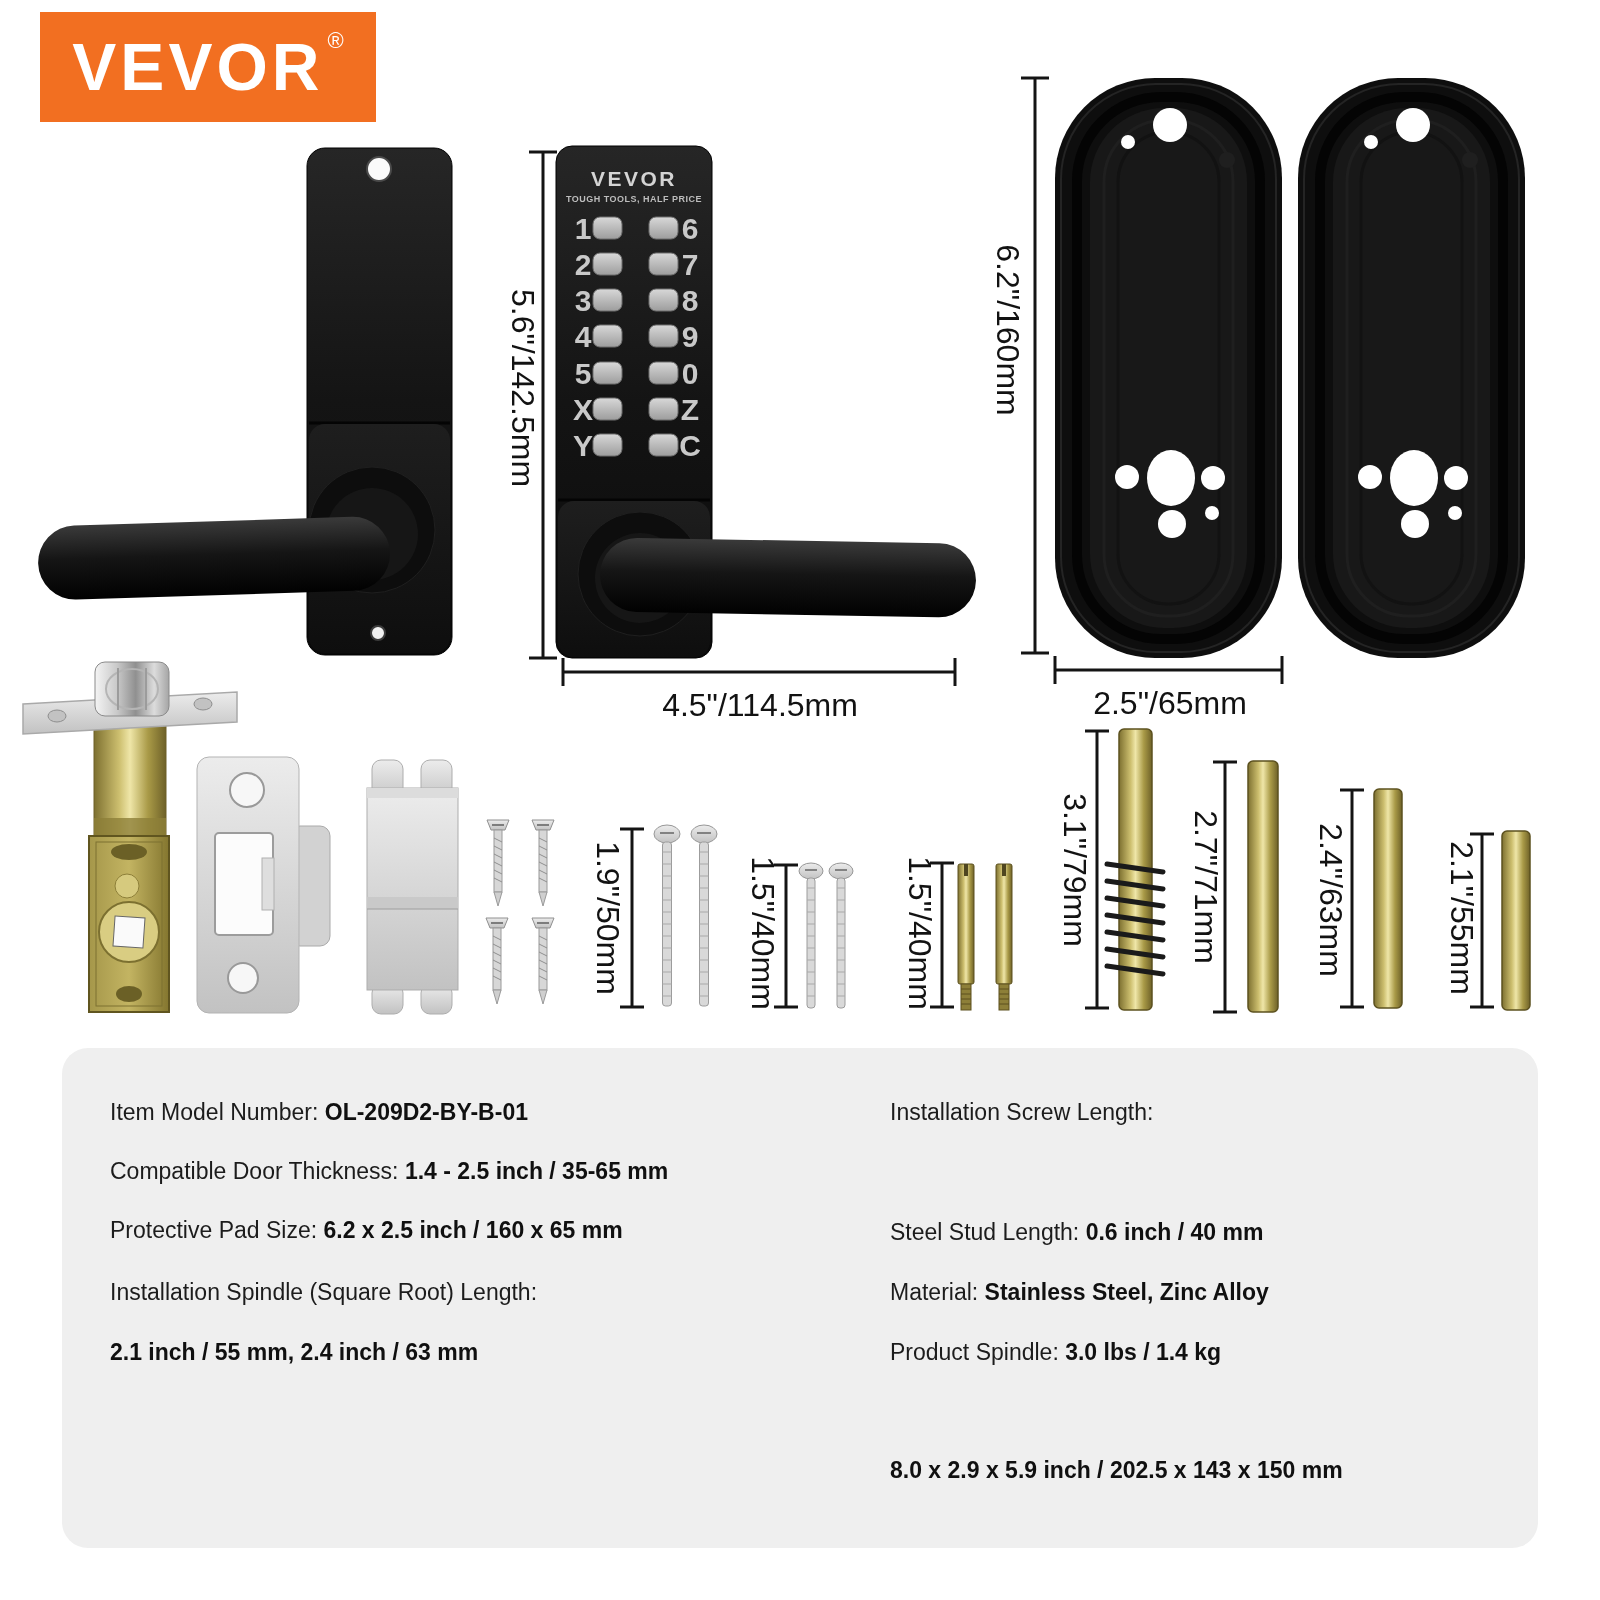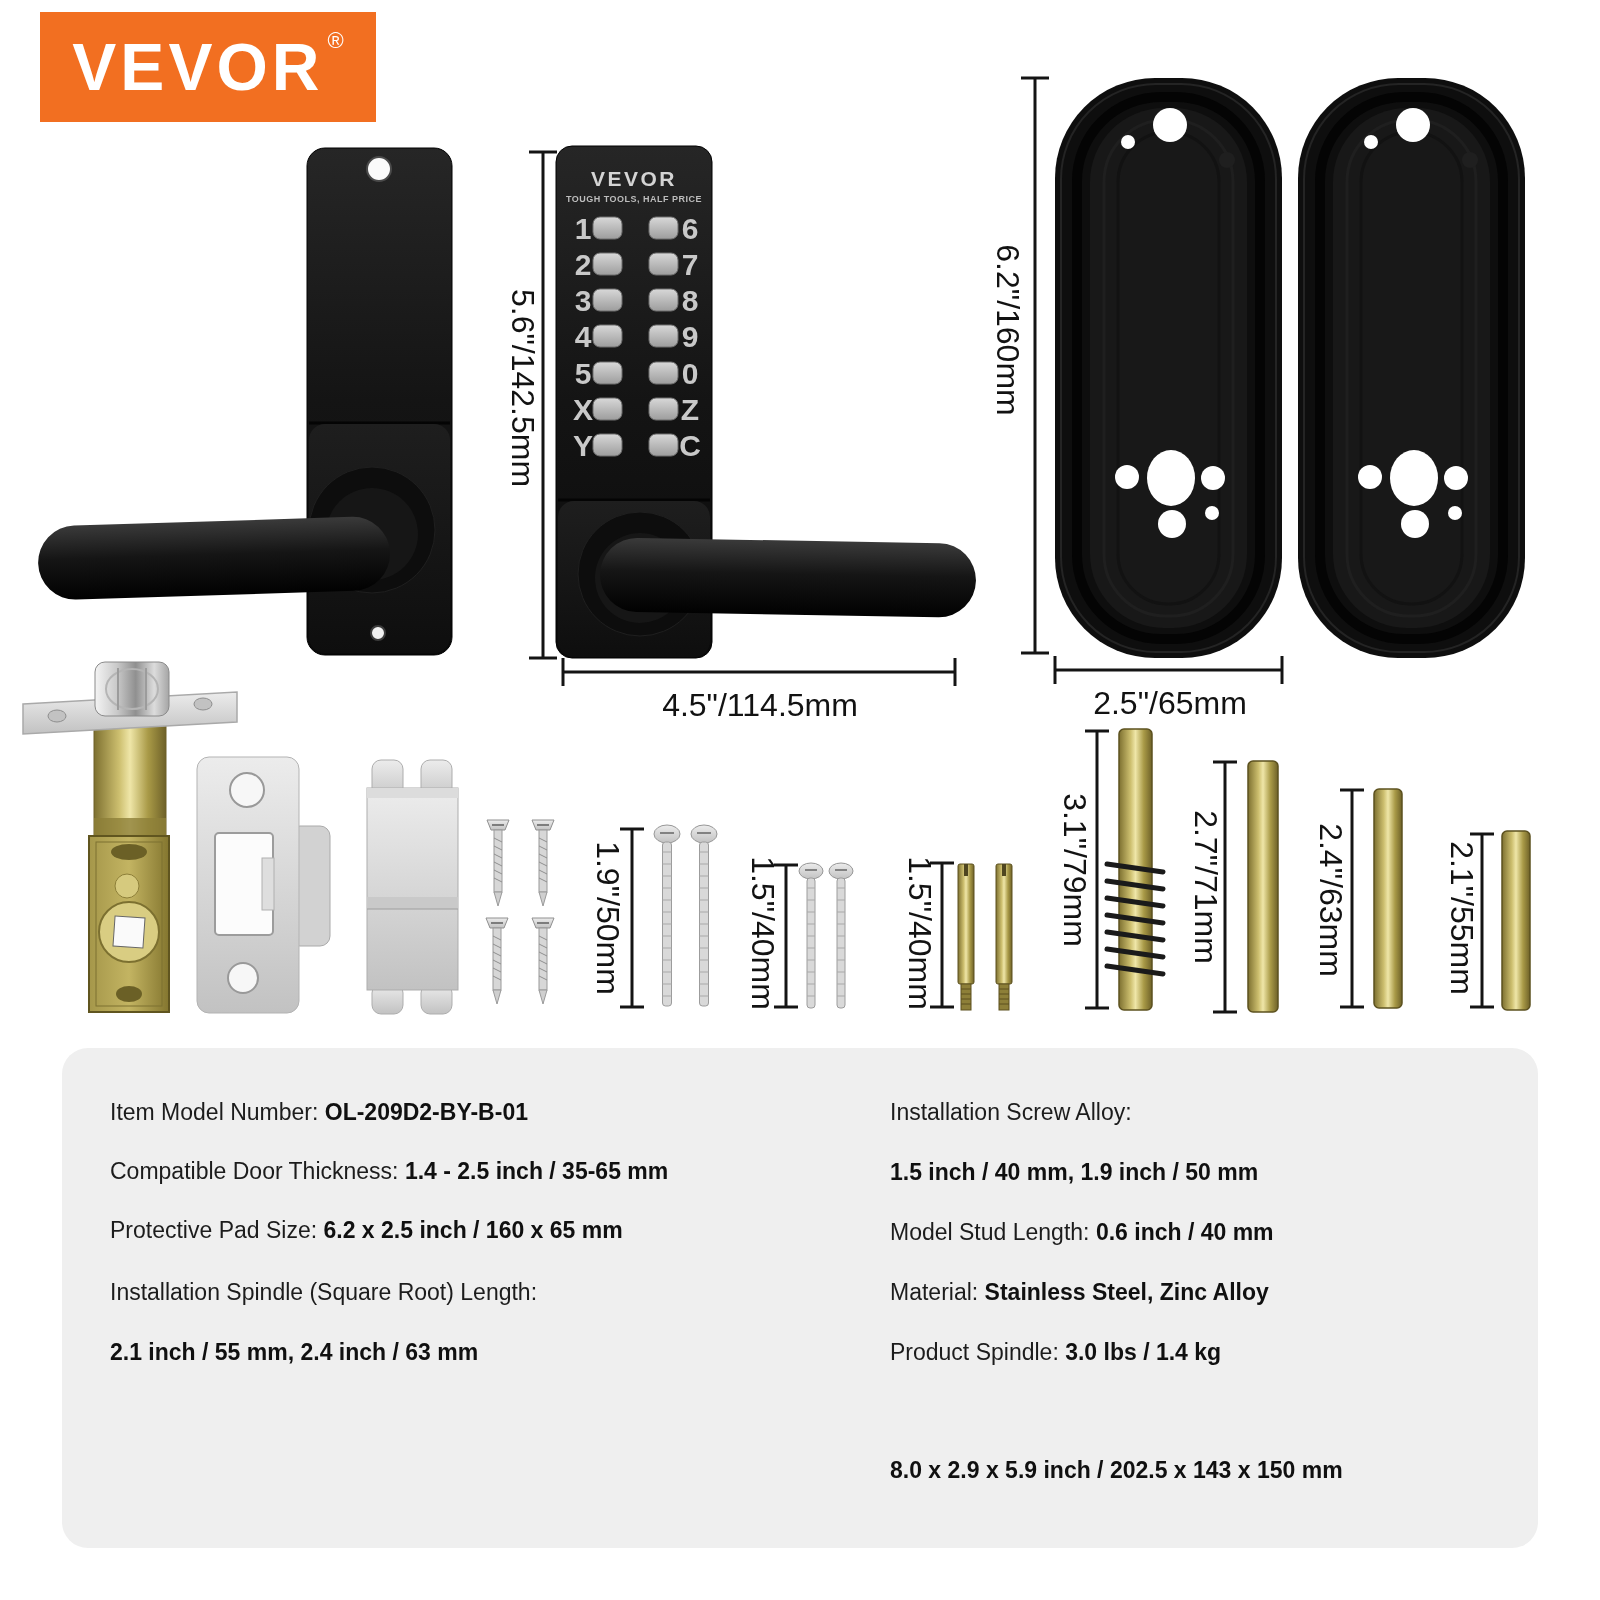--- a/index.html
+++ b/index.html
@@ -372,20 +372,19 @@
   </div>
 
   <div class="panel"></div>
 
   <div class="spec-line" style="left:110px;top:1092px"><span>Item Model Number: </span><b>OL-209D2-BY-B-01</b></div>
   <div class="spec-line" style="left:110px;top:1151px"><span>Compatible Door Thickness: </span><b>1.4 - 2.5 inch / 35-65 mm</b></div>
   <div class="spec-line" style="left:110px;top:1210px"><span>Protective Pad Size: </span><b>6.2 x 2.5 inch / 160 x 65 mm</b></div>
   <div class="spec-line" style="left:110px;top:1272px"><span>Installation Spindle (Square Root) Length:</span><b></b></div>
   <div class="spec-line" style="left:110px;top:1332px"><span></span><b>2.1 inch / 55 mm, 2.4 inch / 63 mm</b></div>
 
-  <div class="spec-line" style="left:890px;top:1092px"><span>Installation Screw Alloy:</span><b></b></div>
-  <div class="spec-line" style="left:890px;top:1152px"><span></span><b>1.5 inch / 40 mm, 1.9 inch / 50 mm</b></div>
-  <div class="spec-line" style="left:890px;top:1212px"><span>Model Stud Length: </span><b>0.6 inch / 40 mm</b></div>
+  <div class="spec-line" style="left:890px;top:1092px"><span>Installation Screw Length:</span><b></b></div>
+  <div class="spec-line" style="left:890px;top:1212px"><span>Steel Stud Length: </span><b>0.6 inch / 40 mm</b></div>
   <div class="spec-line" style="left:890px;top:1272px"><span>Material: </span><b>Stainless Steel, Zinc Alloy</b></div>
   <div class="spec-line" style="left:890px;top:1332px"><span>Product Spindle: </span><b>3.0 lbs / 1.4 kg</b></div>
   <div class="spec-line" style="left:890px;top:1450px"><span></span><b>8.0 x 2.9 x 5.9 inch / 202.5 x 143 x 150 mm</b></div>
 
 </div>
 
 </body></html>

